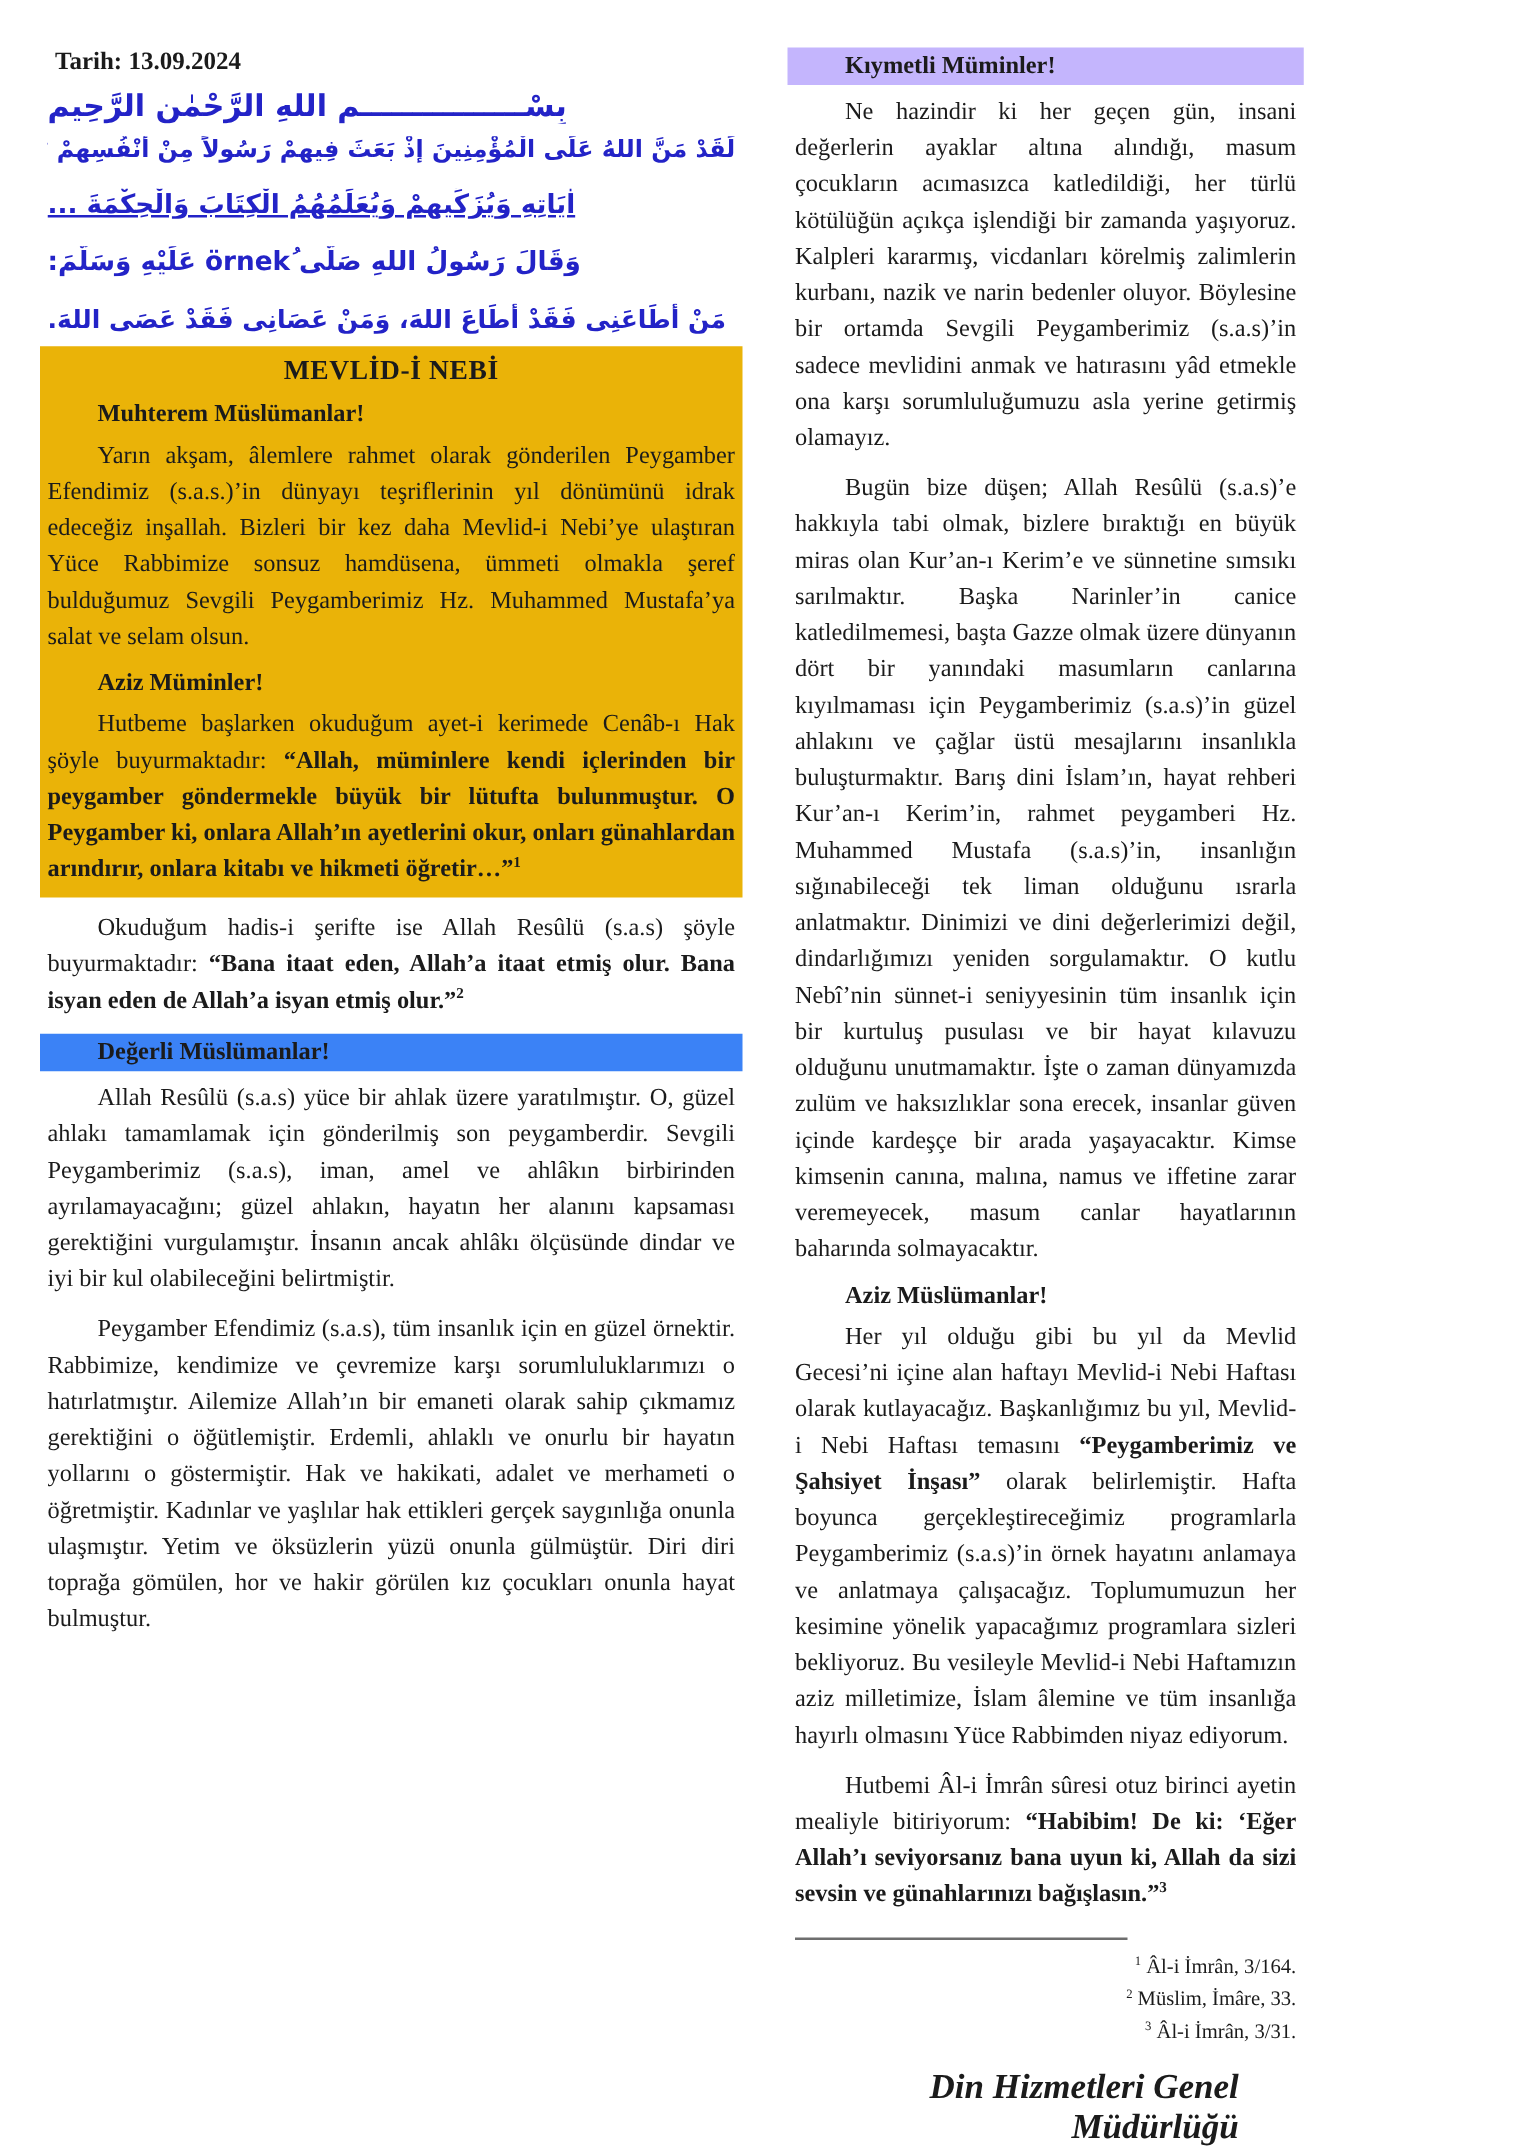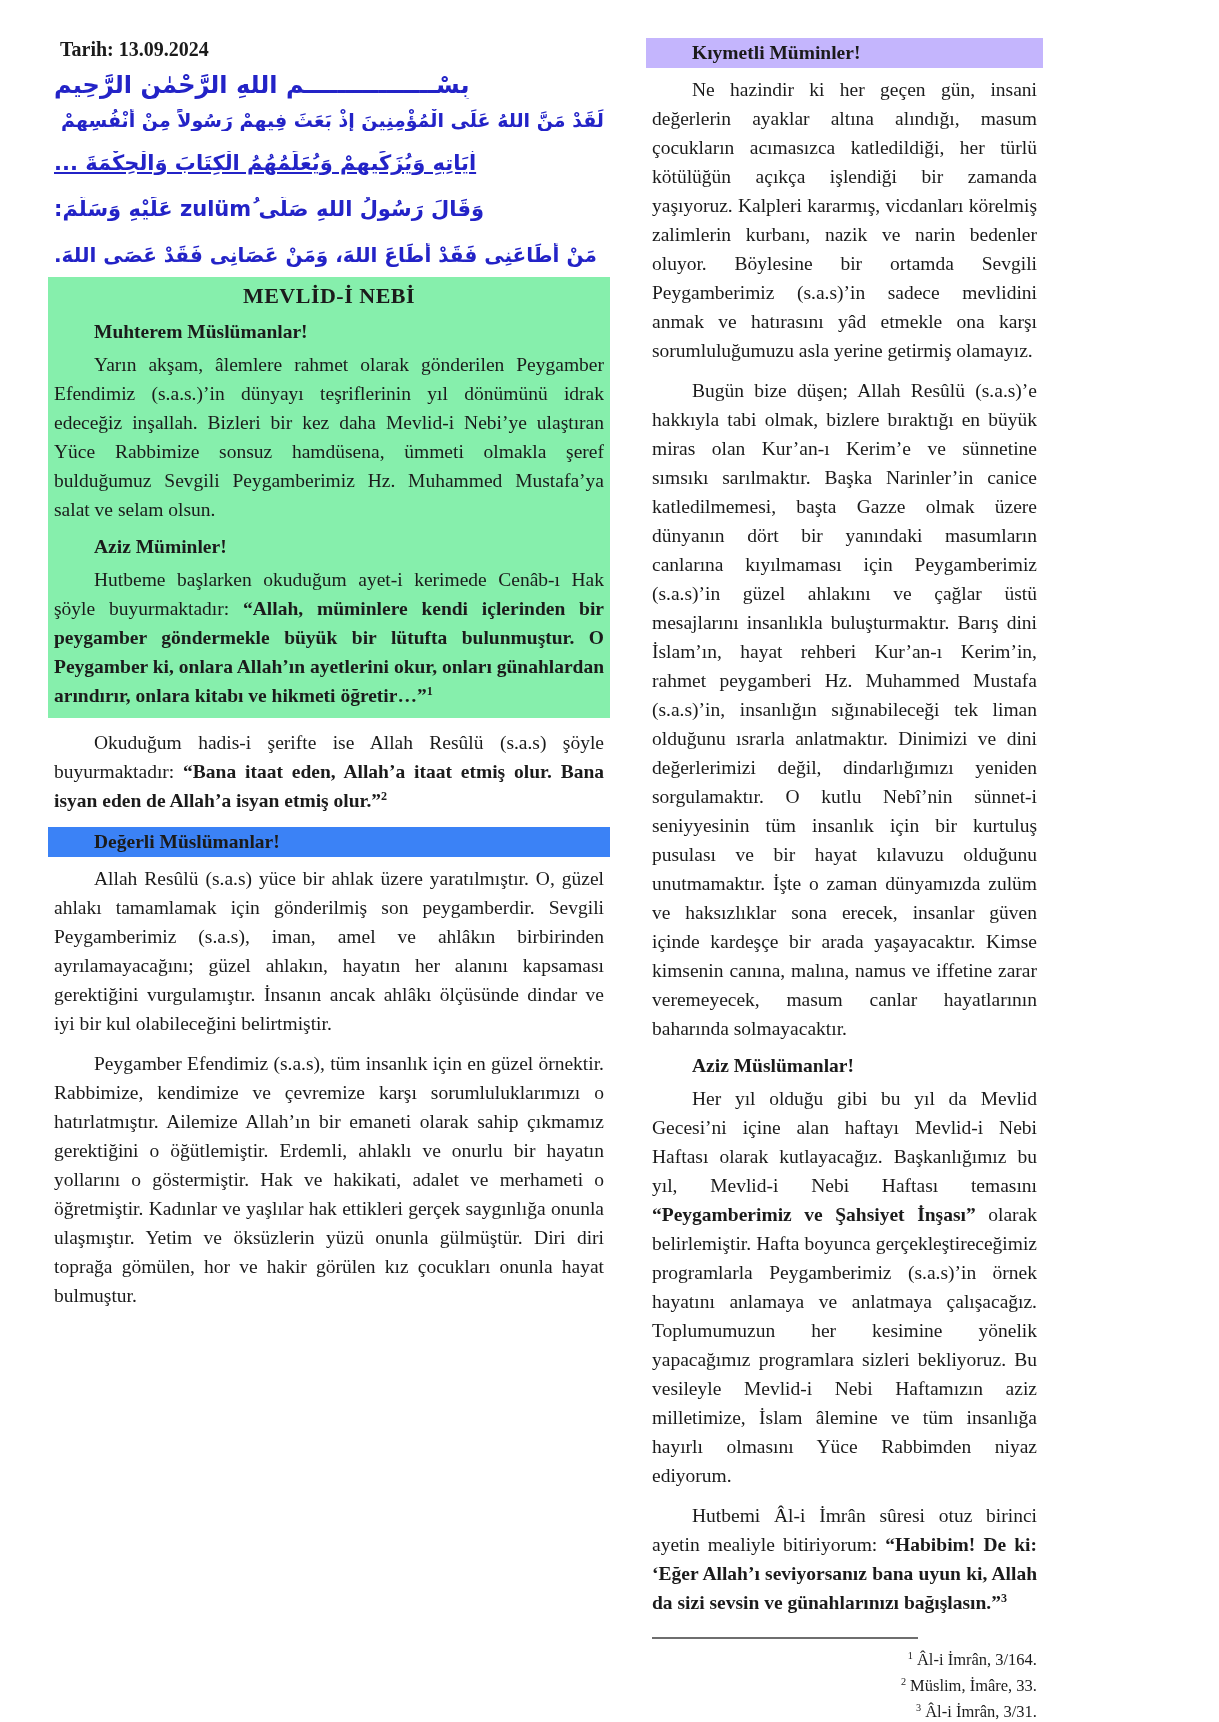--- a/index.html
+++ b/index.html
@@ -3,21 +3,21 @@
 <meta charset="utf-8">
 <style>
   html,body{margin:0;padding:0;}
   body{
     width:1219px;height:1722px;background:#ffffff;
     font-family:"Liberation Serif", serif;color:#1b1b1b;
     -webkit-font-smoothing:antialiased;
   }
   .page{
     position:relative;width:1080px;height:1722px;box-sizing:border-box;
-    padding:38px 43px 0 54px;overflow:hidden;
+    padding:38px 43px 0 38px;overflow:hidden;
   }
   .cols{display:flex;gap:48px;align-items:flex-start;}
   .col{box-sizing:border-box;}
   .col-left{width:550px;}
   .col-right{width:540px;}
 
   .date{font-weight:bold;font-size:20px;margin:0 0 6px 6px;}
 
   
   .ar{
@@ -36,21 +36,21 @@
     margin:2px 0 4px;letter-spacing:.5px;
   }
   .heading{
     font-size:19.5px;font-weight:bold;text-indent:40px;
     margin:12px 0 4px;
   }
   .para{
     font-size:19.5px;line-height:29px;text-align:justify;
     text-indent:40px;margin:7px 0 11px;hyphens:none;
   }
-  .group{background:#86efac;margin:4px -6px 10px;padding:4px 6px 6px;font-family:Liberation Serif, serif;}
+  .group{background:#eab308;margin:4px -6px 10px;padding:4px 6px 6px;font-family:Liberation Serif, serif;}
   .group .para:last-child{margin-bottom:2px;}
   .heading.gray{background:#3b82f6;margin:12px -6px 6px;padding:4px 6px 4px;}
   .heading.gray-light{background:#c4b5fd;margin:0 -6px 6px;padding:4px 6px 4px;}
   .b{font-weight:bold;}
   sup{font-size:0.62em;line-height:0;}
 
   
   .footnotes{margin-top:20px;text-align:right;}
   .fn-rule{width:266px;border-top:2px solid #6e6e6e;margin:0 0 8px;}
   .fn{font-size:16.5px;line-height:26px;margin:0;}
@@ -66,21 +66,21 @@
 <div class="page">
   <div class="cols">
 
     <div class="col col-left">
       <div class="date">Tarih: 13.09.2024</div>
 
       <div>
         <div class="ar besmele">بِسْــــــــــــــــمِ اللهِ الرَّحْمٰنِ الرَّحِيمِ</div>
         <div class="ar ar-v1">لَقَدْ مَنَّ اللهُ عَلَى الْمُؤْمِنِينَ إِذْ بَعَثَ فِيهِمْ رَسُولاً مِنْ أَنْفُسِهِمْ يَتْلُوا عَلَيْهِمْ</div>
         <div class="ar ar-v2">اٰيَاتِهِ وَيُزَكِّيهِمْ وَيُعَلِّمُهُمُ الْكِتَابَ وَالْحِكْمَةَ ...</div>
-        <div class="ar ar-v3">وَقَالَ رَسُولُ اللهِ صَلَّى zulümُ عَلَيْهِ وَسَلَّمَ:</div>
+        <div class="ar ar-v3">وَقَالَ رَسُولُ اللهِ صَلَّى örnekُ عَلَيْهِ وَسَلَّمَ:</div>
         <div class="ar ar-v4">مَنْ أَطَاعَنِى فَقَدْ أَطَاعَ اللهَ، وَمَنْ عَصَانِى فَقَدْ عَصَى اللهَ.</div>
       </div>
 
       <div>
           <div class="group">
             <div class="title">MEVLİD-İ NEBİ</div>
             <div class="heading">Muhterem Müslümanlar!</div>
             <p class="para"><span>Yarın akşam, âlemlere rahmet olarak gönderilen Peygamber Efendimiz (s.a.s.)’in dünyayı teşriflerinin yıl dönümünü idrak edeceğiz inşallah. Bizleri bir kez daha Mevlid-i Nebi’ye ulaştıran Yüce Rabbimize sonsuz hamdüsena, ümmeti olmakla şeref bulduğumuz Sevgili Peygamberimiz Hz. Muhammed Mustafa’ya salat ve selam olsun.</span></p>
             <div class="heading">Aziz Müminler!</div>
             <p class="para"><span>Hutbeme başlarken okuduğum ayet-i kerimede Cenâb-ı Hak şöyle buyurmaktadır: </span><span class="b">“Allah, müminlere kendi içlerinden bir peygamber göndermekle büyük bir lütufta bulunmuştur. O Peygamber ki, onlara Allah’ın ayetlerini okur, onları günahlardan arındırır, onlara kitabı ve hikmeti öğretir…”</span><sup class="b">1</sup></p>

